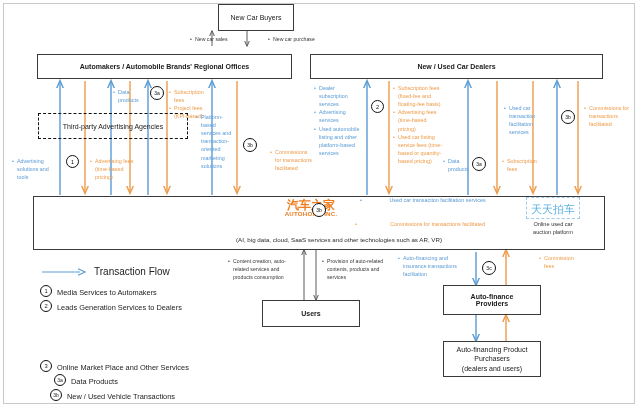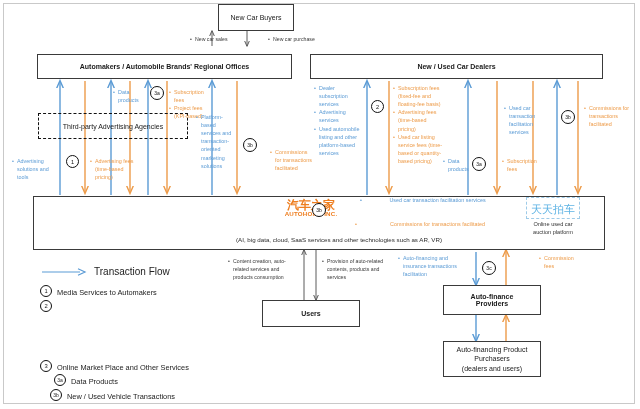--- a/index.html
+++ b/index.html
@@ -291,20 +291,21 @@
   </div>
 
   <div style="height:5px;"></div>
 
   <div class="numrow" style="margin-left:0px;">
     <span class="circo">1</span>
     <span class="legtxt">Media Services to Automakers</span>
   </div>
   <div class="numrow" style="margin-left:0px;">
     <span class="circo">2</span>
+    <span class="legtxt">Leads Generation Services to Dealers</span>
   </div>
   <div class="numrow" style="margin-left:0px;margin-top:48px;">
     <span class="circo">3</span>
     <span class="legtxt">Online Market Place and Other Services</span>
   </div>
   <div class="numrow" style="margin-left:14px;">
     <span class="circo" style="font-size:5px;">3a</span>
     <span class="legtxt">Data Products</span>
   </div>
   <div class="numrow" style="margin-left:10px;">

